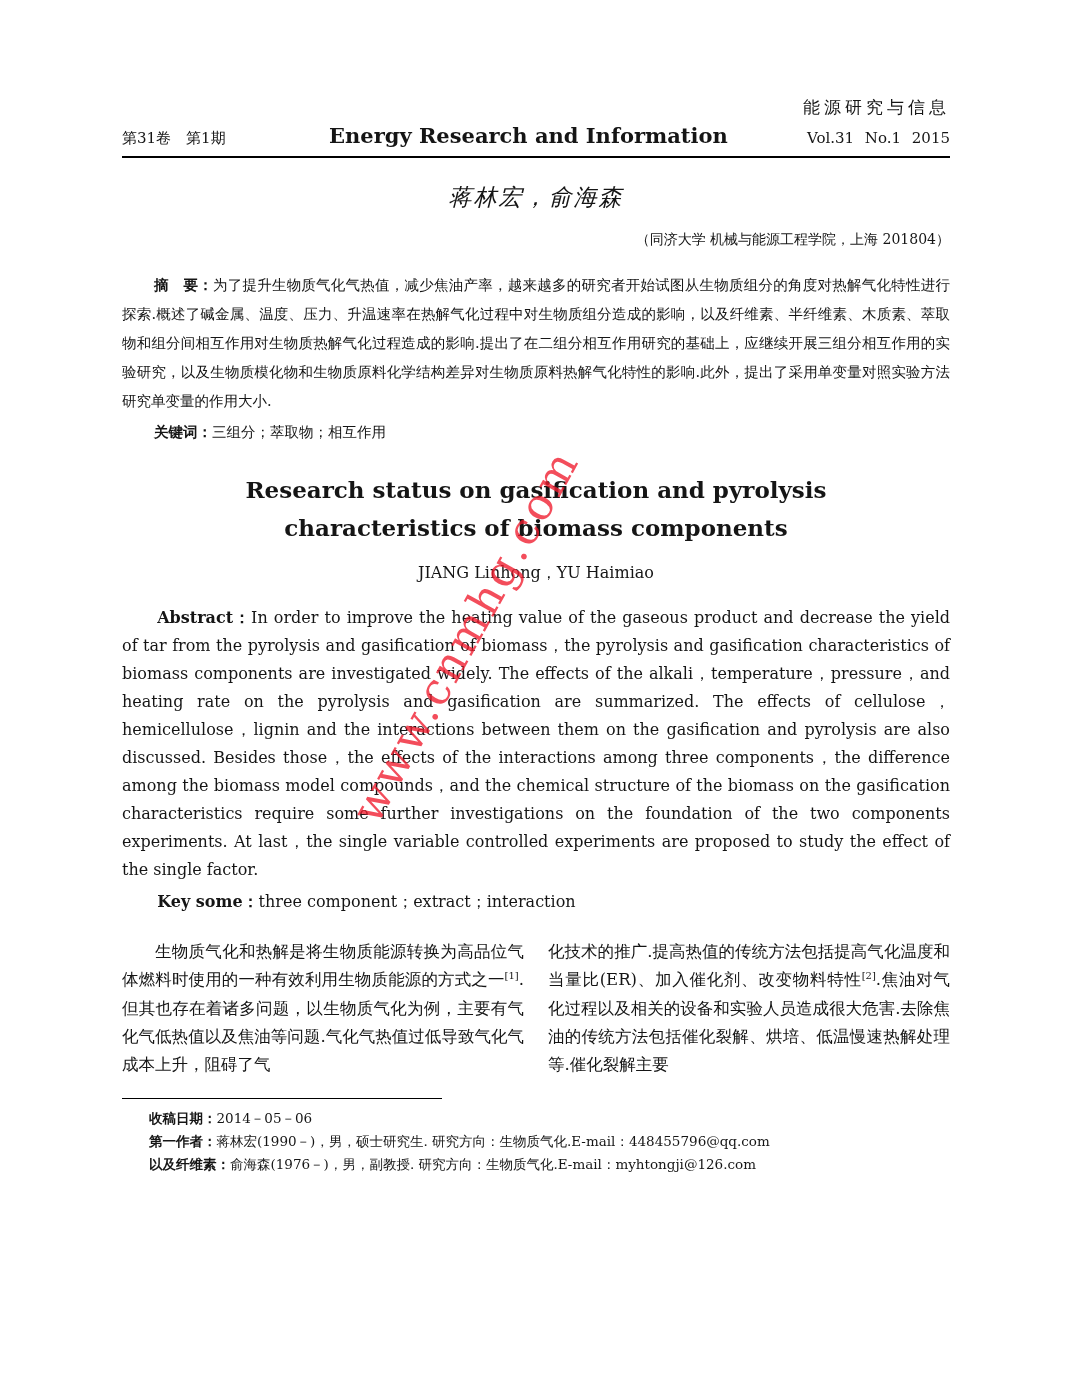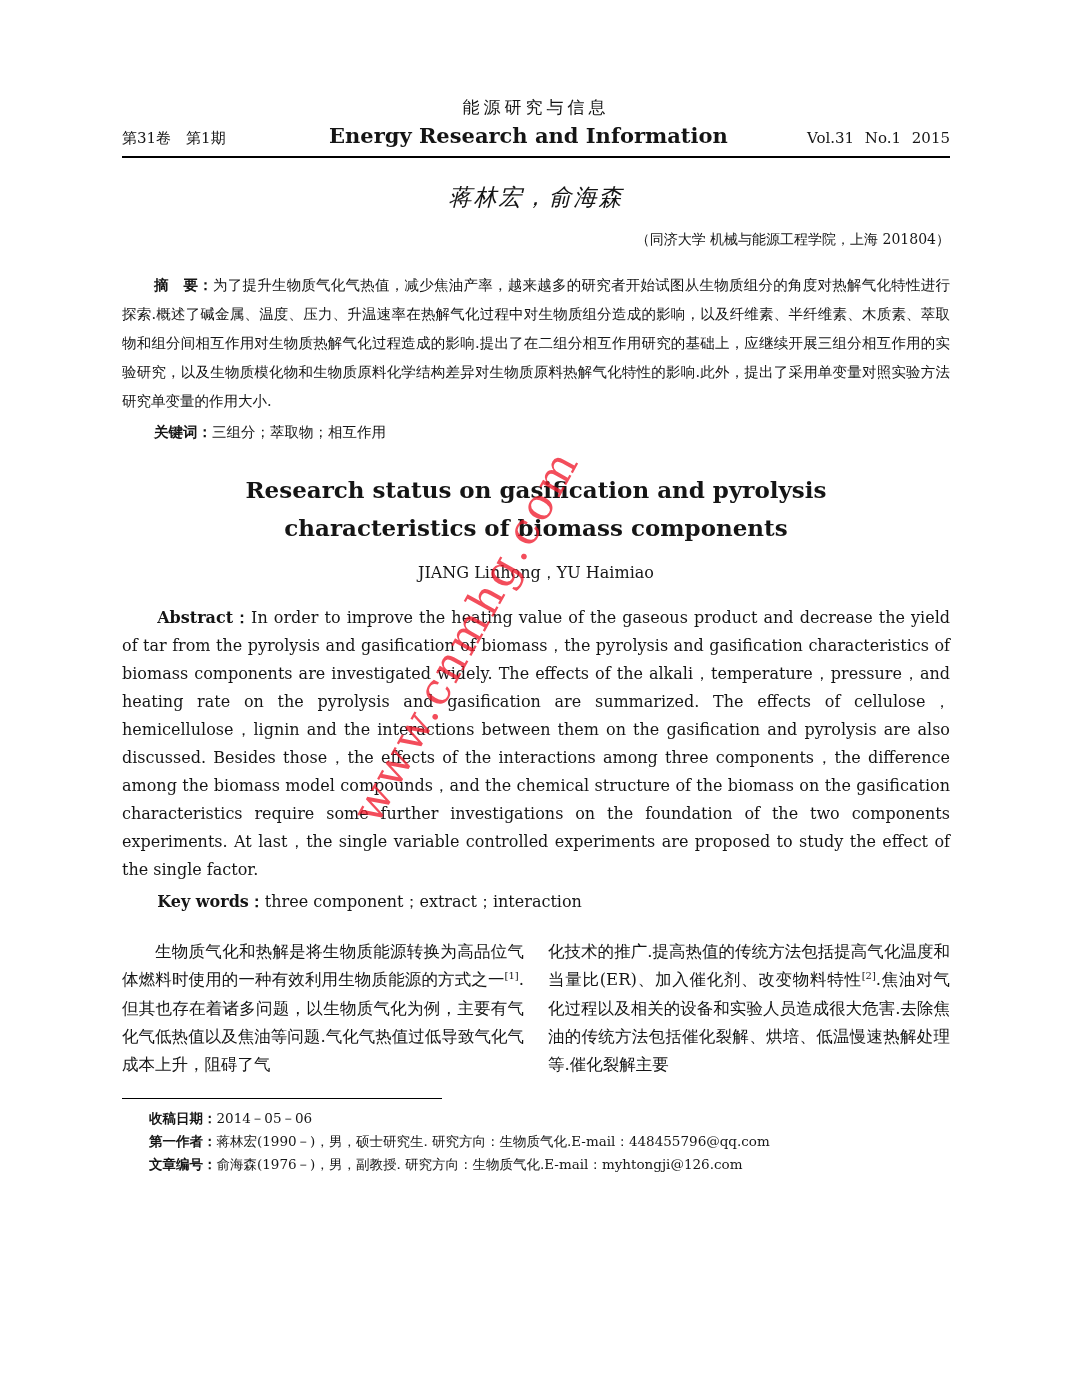--- a/index.html
+++ b/index.html
@@ -9,21 +9,21 @@
     width:1072px; height:1396px;
     margin:0 auto;
     background:#ffffff;
     color:#151515;
     font-family:"DejaVu Serif", serif;
     padding:96px 122px 0 122px;
     overflow:hidden;
   }
   
   .journal-cn {
-    text-align:center; font-size:17px; letter-spacing:4px;
+    text-align:right; font-size:17px; letter-spacing:4px;
   }
   .header-row {
     display:flex; align-items:baseline; margin-top:4px; font-size:15px;
   }
   .hleft  { flex:1; text-align:left; }
   .hcenter{ flex:2; font-size:21px;font-weight:bold; }
   .hright { flex:1; text-align:right; word-spacing:6px; }
   .header-rule { border-top:2px solid #000; margin-top:8px; }
 
   .meta-row { display:flex; justify-content:space-between; margin-top:16px; font-size:15px; }
@@ -118,38 +118,38 @@
     <div>characteristics of biomass components</div>
   </div>
 
   <div class="authors-en">JIANG Linhong，YU Haimiao</div>
 
   <p class="abstract-en">
     <span class="en-label">Abstract：</span><span>In order to improve the heating value of the gaseous product and decrease the yield of tar from the pyrolysis and gasification of biomass，the pyrolysis and gasification characteristics of biomass components are investigated widely. The effects of the alkali，temperature，pressure，and heating rate on the pyrolysis and gasification are summarized. The effects of cellulose，hemicellulose，lignin and the interactions between them on the gasification and pyrolysis are also discussed. Besides those，the effects of the interactions among three components，the difference among the biomass model compounds，and the chemical structure of the biomass on the gasification characteristics require some further investigations on the foundation of the two components experiments. At last，the single variable controlled experiments are proposed to study the effect of the single factor.</span>
   </p>
 
   <p class="kw-en">
-    <span class="en-label">Key words：</span><span>three component；extract；interaction</span>
+    <span class="en-label">Key some：</span><span>three component；extract；interaction</span>
   </p>
 
   <div class="body-columns">
     <p class="col indent">
       <span>生物质气化和热解是将生物质能源转换为高品位气体燃料时使用的一种有效利用生物质能源的方式之一</span><sup>[1]</sup><span>.但其也存在着诸多问题，以生物质气化为例，主要有气化气低热值以及焦油等问题.气化气热值过低导致气化气成本上升，阻碍了气</span>
     </p>
     <p class="col">
       <span>化技术的推广.提高热值的传统方法包括提高气化温度和当量比(ER)、加入催化剂、改变物料特性</span><sup>[2]</sup><span>.焦油对气化过程以及相关的设备和实验人员造成很大危害.去除焦油的传统方法包括催化裂解、烘培、低温慢速热解处理等.催化裂解主要</span>
     </p>
   </div>
 
   <div class="footnote">
     <div class="fn-rule"></div>
     <p>
       <span class="zh-label">收稿日期：</span><span>2014－05－06</span>
     </p>
     <p>
       <span class="zh-label">第一作者：</span><span>蒋林宏(1990－)，男，硕士研究生. 研究方向：生物质气化.E-mail：448455796@qq.com</span>
     </p>
     <p>
-      <span class="zh-label">文章编号：</span><span>俞海森(1976－)，男，副教授. 研究方向：生物质气化.E-mail：myhtongji@126.com</span>
+      <span class="zh-label">以及纤维素：</span><span>俞海森(1976－)，男，副教授. 研究方向：生物质气化.E-mail：myhtongji@126.com</span>
     </p>
   </div>
 
 </div>
 
 </body></html>

